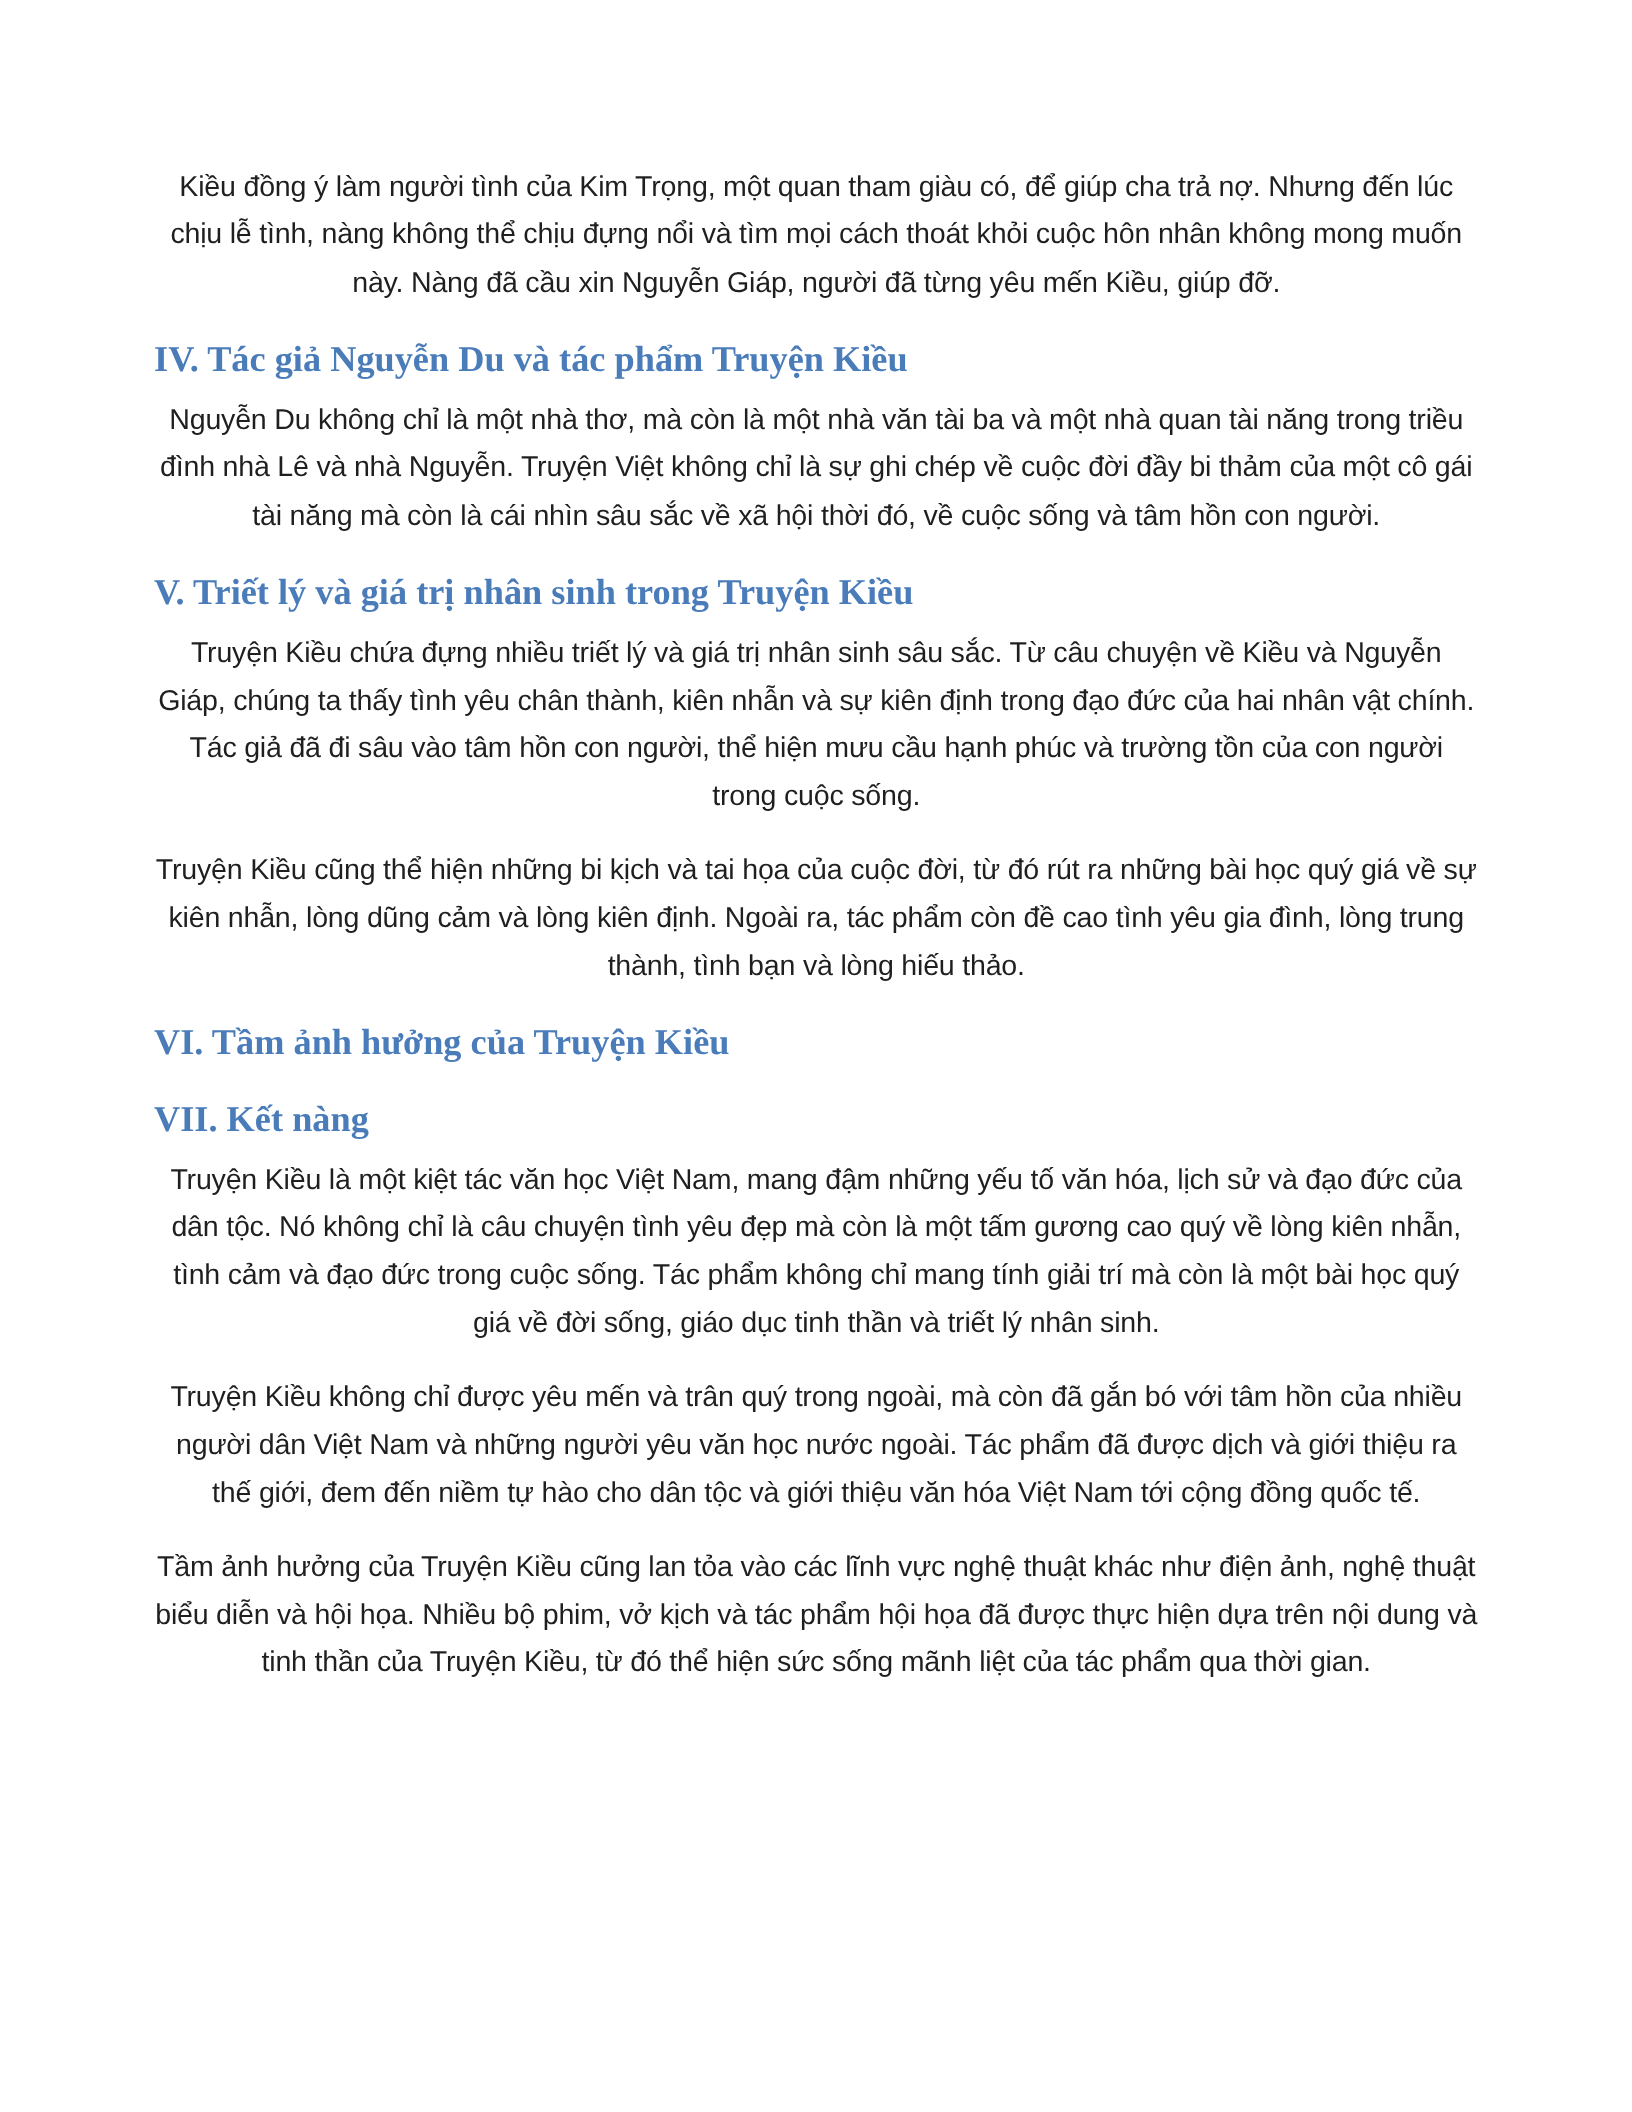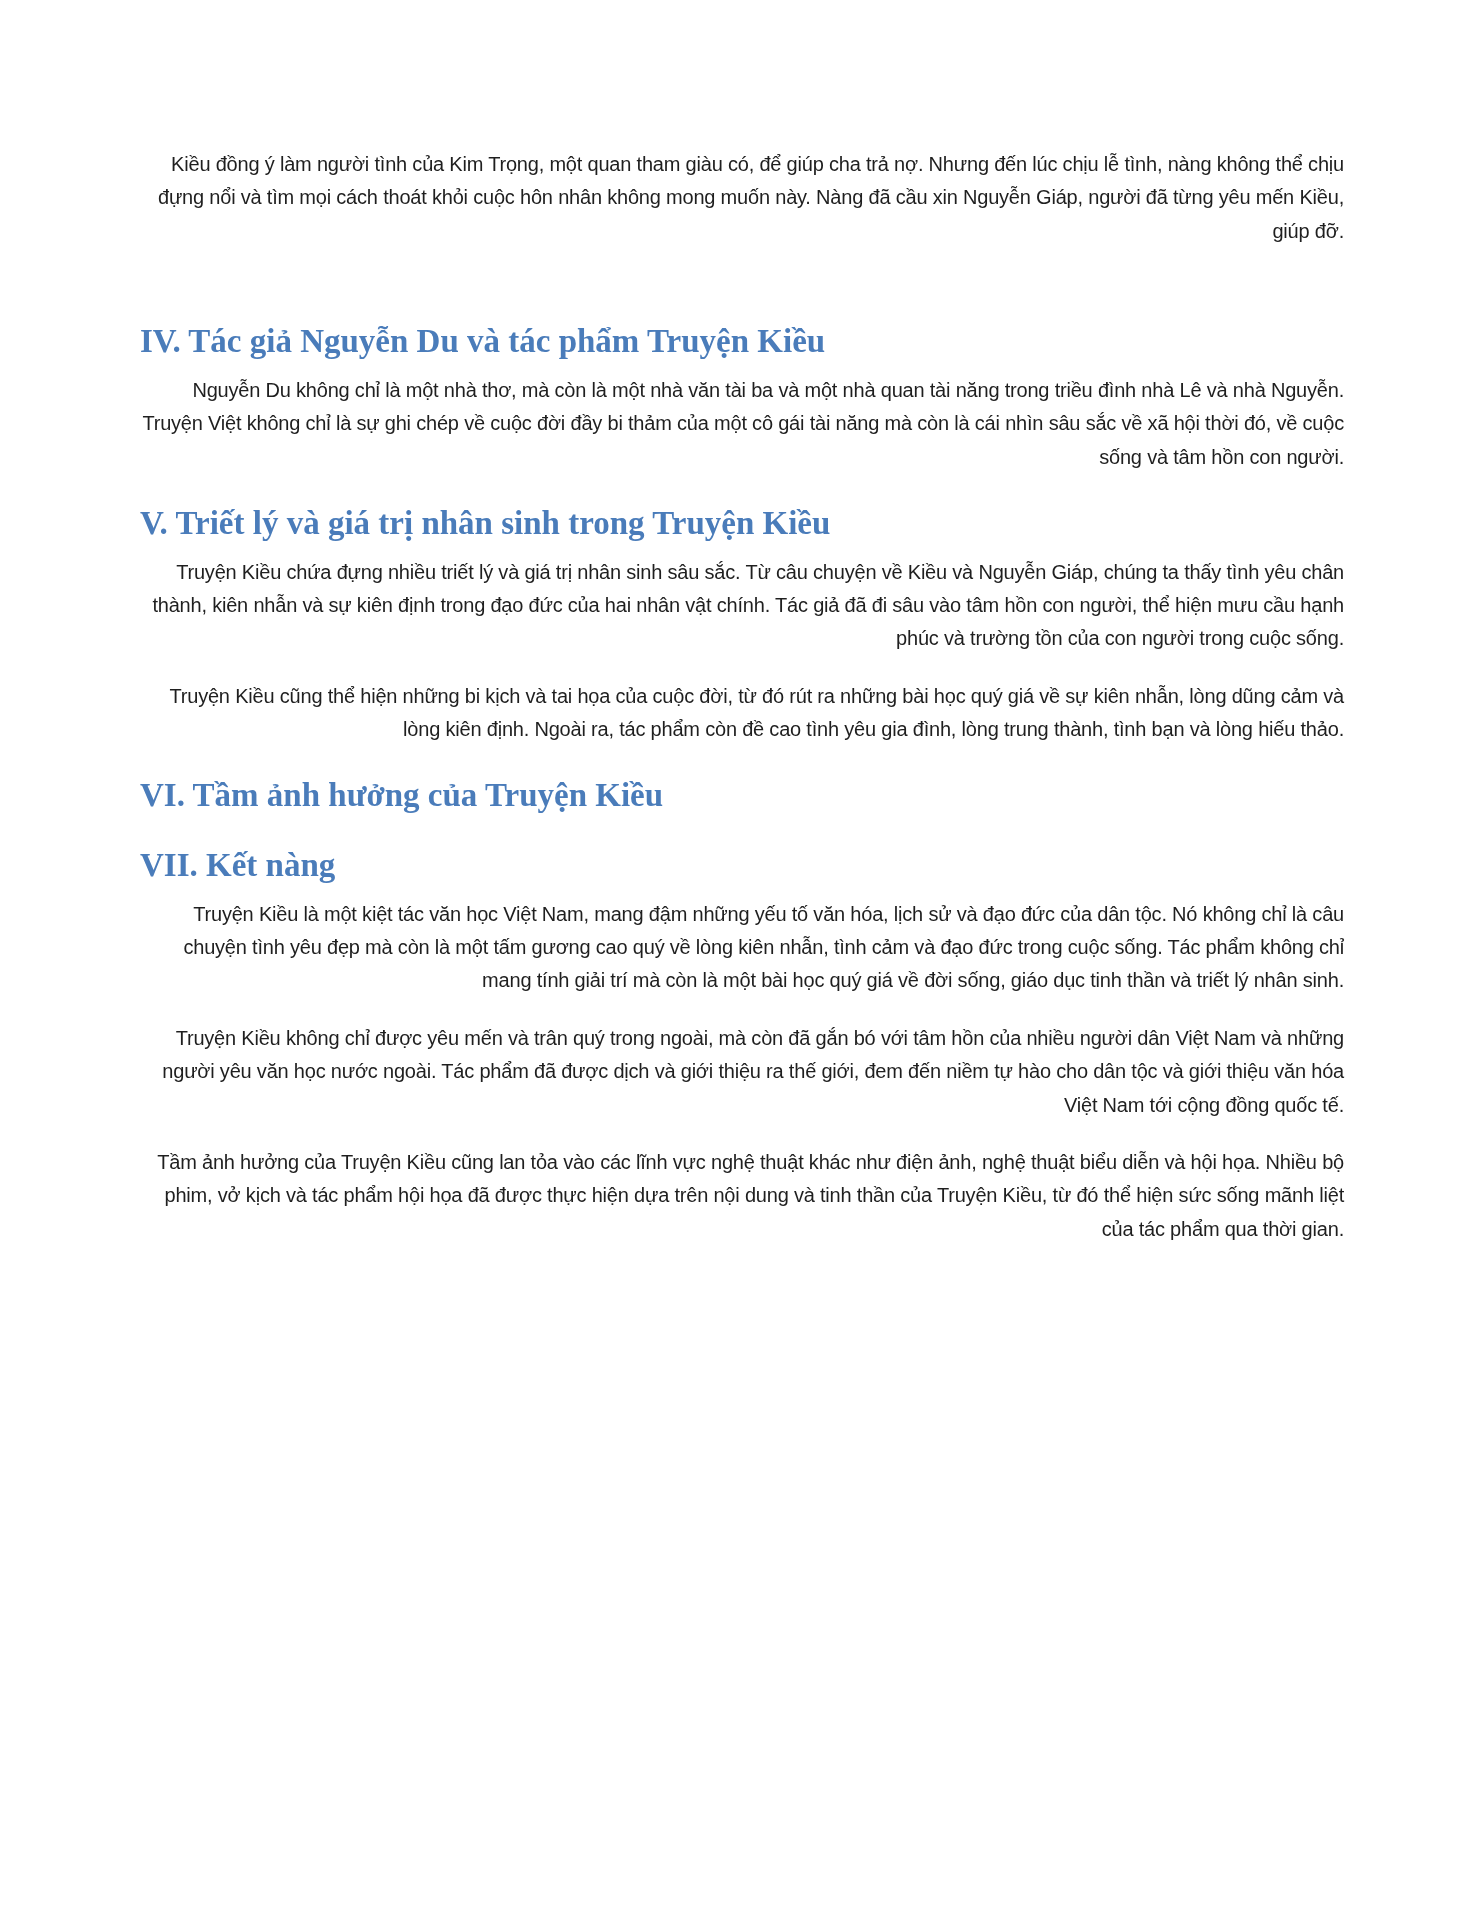--- a/index.html
+++ b/index.html
@@ -12,36 +12,36 @@
     min-height: 1920px;
     margin: 0 auto;
     background: #ffffff;
     box-sizing: border-box;
     padding: 148px 140px 60px 140px;
     font-family: "Liberation Sans", "DejaVu Sans", sans-serif;
     color: #1f1f1f;
   }
   .page p {
     margin: 0 0 24px 0;
-    font-size: 20px;
+    font-size: 26px;
     line-height: 1.67;
     letter-spacing: -0.2px;
-    text-align: right;
+    text-align: center;
   }
   .page h2 {
     font-family: "Liberation Serif", "DejaVu Serif", serif;
     font-weight: bold;
     font-size: 33px;
     line-height: 1.2;
     color: #4a7cba;
     margin: 30px 0 12px 0;
     letter-spacing: 0px;
   }
   .page h2.h-first {
-    margin-top: 74px;
+    margin-top: 30px;
   }
 </style>
 </head>
 <body>
 
 <div class="page">
 
   <p>Kiều đồng ý làm người tình của Kim Trọng, một quan tham giàu có, để giúp cha trả nợ. Nhưng đến lúc chịu lễ tình, nàng không thể chịu đựng nổi và tìm mọi cách thoát khỏi cuộc hôn nhân không mong muốn này. Nàng đã cầu xin Nguyễn Giáp, người đã từng yêu mến Kiều, giúp đỡ.</p>
 
   <h2 class="h-first">IV. Tác giả Nguyễn Du và tác phẩm Truyện Kiều</h2>

